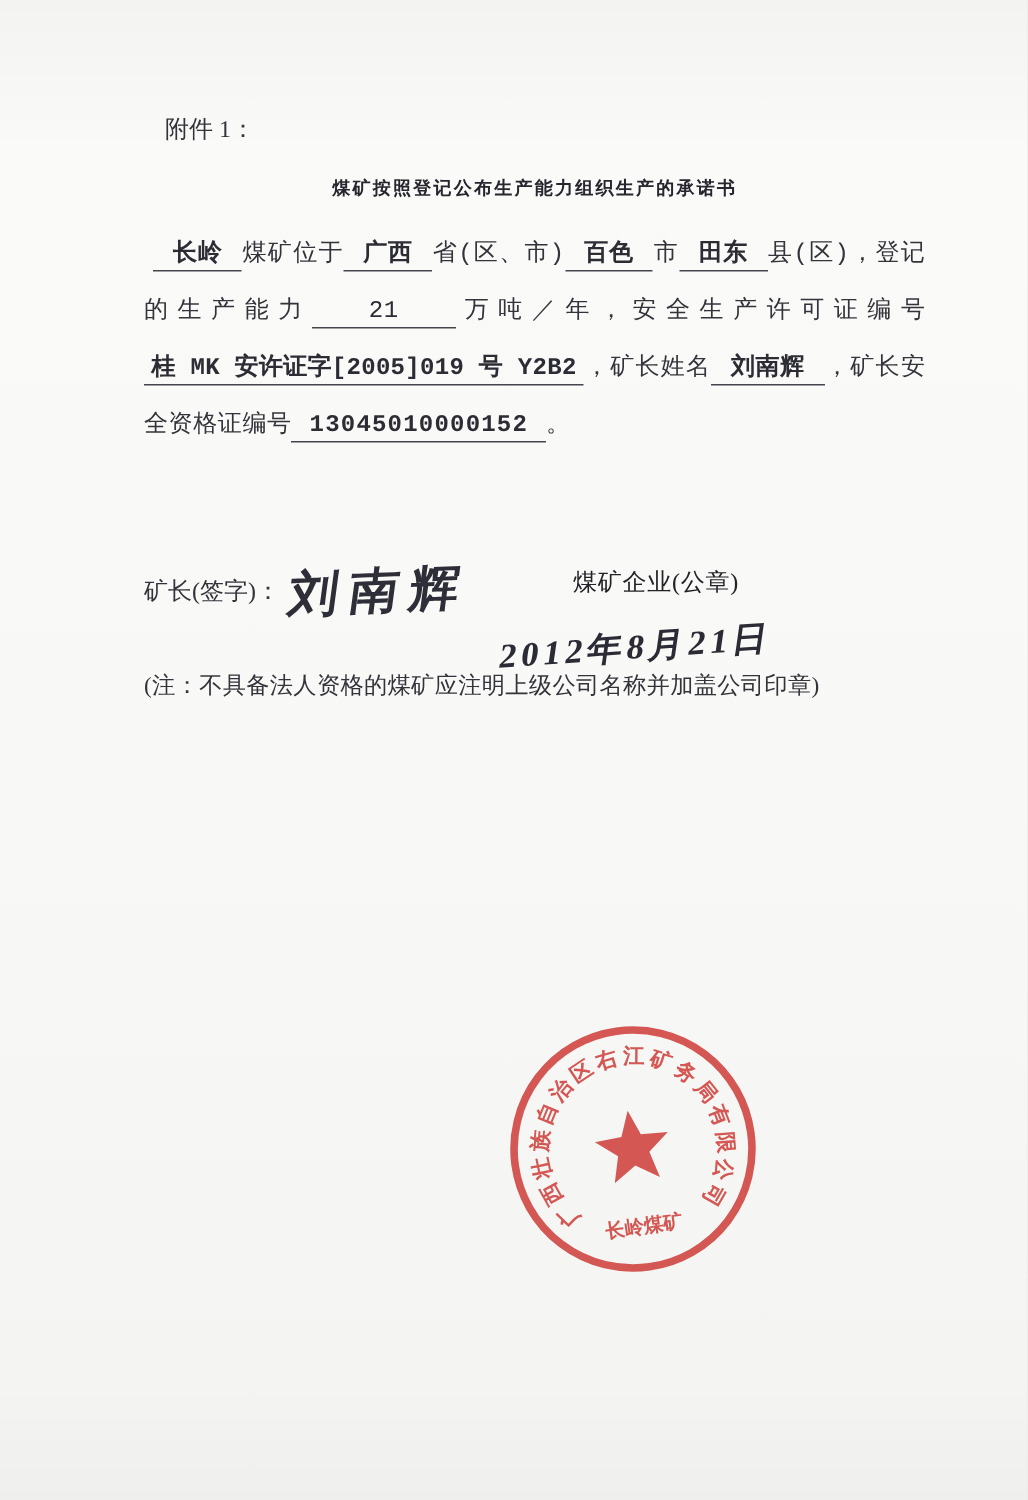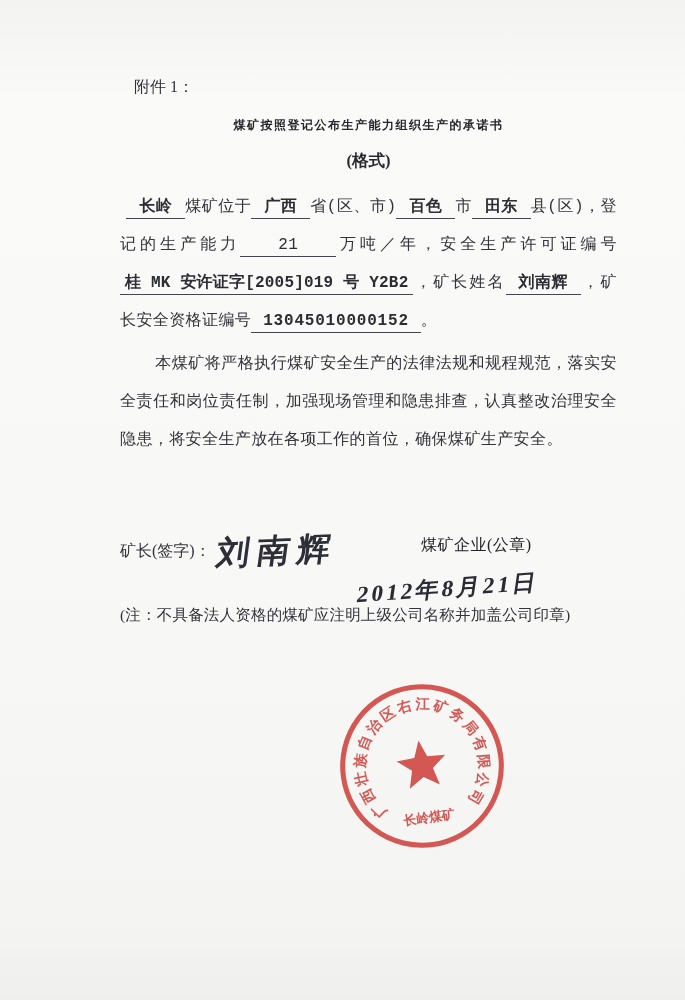--- a/index.html
+++ b/index.html
@@ -9,21 +9,20 @@
     margin:0 auto;
     background:linear-gradient(180deg,#f3f3f1 0%,#fafaf8 10%,#f8f8f6 55%,#f4f4f2 92%,#efefed 100%);
     overflow:hidden;
     font-family:"Liberation Serif","DejaVu Serif",serif;
     color:#33333b;
   }
   .content{
     position:absolute;inset:0;
     padding:76px 68px 0 96px;
     box-sizing:border-box;
-    margin-left:24px;
   }
   .attachment{font-size:16px;line-height:22px;margin:0 0 14px 14px;}
   .doc-title{
     font-size:12px;font-weight:bold;text-align:center;
     letter-spacing:1.5px;color:#26262e;margin:0 0 12px 0;line-height:26px;
   }
   .doc-subtitle{font-size:16.5px;font-weight:bold;text-align:center;margin:0 0 16px 0;color:#2a2a32;}
   p.body{
     font-size:16px;line-height:38px;margin:0;
     text-align:justify;text-justify:inter-character;
@@ -45,21 +44,21 @@
   .blank.cert-num{padding:0 12px;letter-spacing:.8px;}
   .blank.permit{padding:0 5px;letter-spacing:.2px;}
   .single-line{margin-top:6px;}
   .sign-area{position:relative;height:118px;margin-top:26px;}
   .sign-left{position:absolute;left:0;top:44px;font-size:16px;white-space:nowrap;}
   .handwriting-name{
     display:inline-block;font-size:33px;font-weight:600;color:#2e2e38;
     transform:skewX(-10deg) rotate(-2.5deg);letter-spacing:7px;
     margin-left:6px;vertical-align:-6px;
   }
-  .seal-label{position:absolute;left:301px;top:50px;font-size:16px;color:#222228;z-index:3;letter-spacing:.5px;}
+  .seal-label{position:absolute;left:286px;top:50px;font-size:16px;color:#222228;z-index:3;letter-spacing:.5px;}
   .handwriting-date{
     position:absolute;left:238px;top:88px;z-index:3;
     font-size:23px;font-weight:600;color:#2b2b35;
     transform:skewX(-12deg) rotate(-4deg);letter-spacing:3px;
   }
   .footnote{font-size:15.5px;line-height:24px;margin:0;letter-spacing:.2px;}
   .seal{
     position:absolute;left:339px;top:683px;width:166px;height:166px;
     transform:rotate(-8deg);
     mix-blend-mode:multiply;opacity:.88;z-index:2;
@@ -67,25 +66,23 @@
 </style>
 </head>
 <body>
 
 <div class="page">
   <div class="content">
 
     <p class="attachment">附件 1：</p>
 
     <h1 class="doc-title">煤矿按照登记公布生产能力组织生产的承诺书</h1>
-    <p class="doc-subtitle">(格式)</p>
 
     <p class="body p-first"><span class="blank">长岭</span><span>煤矿位于</span><span class="blank">广西</span><span>省(区、市)</span><span class="blank">百色</span><span>市</span><span class="blank">田东</span><span>县(区)，登记的生产能力</span><span class="blank num">21</span><span>万吨／年，安全生产许可证编号</span><span class="blank permit">桂 MK 安许证字[2005]019 号 Y2B2</span><span>，矿长姓名</span><span class="blank">刘南辉</span><span>，矿长安全资格证编号</span><span class="blank cert-num">13045010000152</span><span>。</span></p>
 
-    <p class="body indent">本煤矿将严格执行煤矿安全生产的法律法规和规程规范，落实安全责任和岗位责任制，加强现场管理和隐患排查，认真整改治理安全隐患，将安全生产放在各项工作的首位，确保煤矿生产安全。</p>
 
 
     <div class="sign-area">
       <div class="sign-left">
         <span>矿长(签字)：</span><span class="handwriting-name">刘南辉</span>
       </div>
       <div class="seal-label">煤矿企业(公章)</div>
       <div class="handwriting-date">2012年8月21日</div>
     </div>
 

